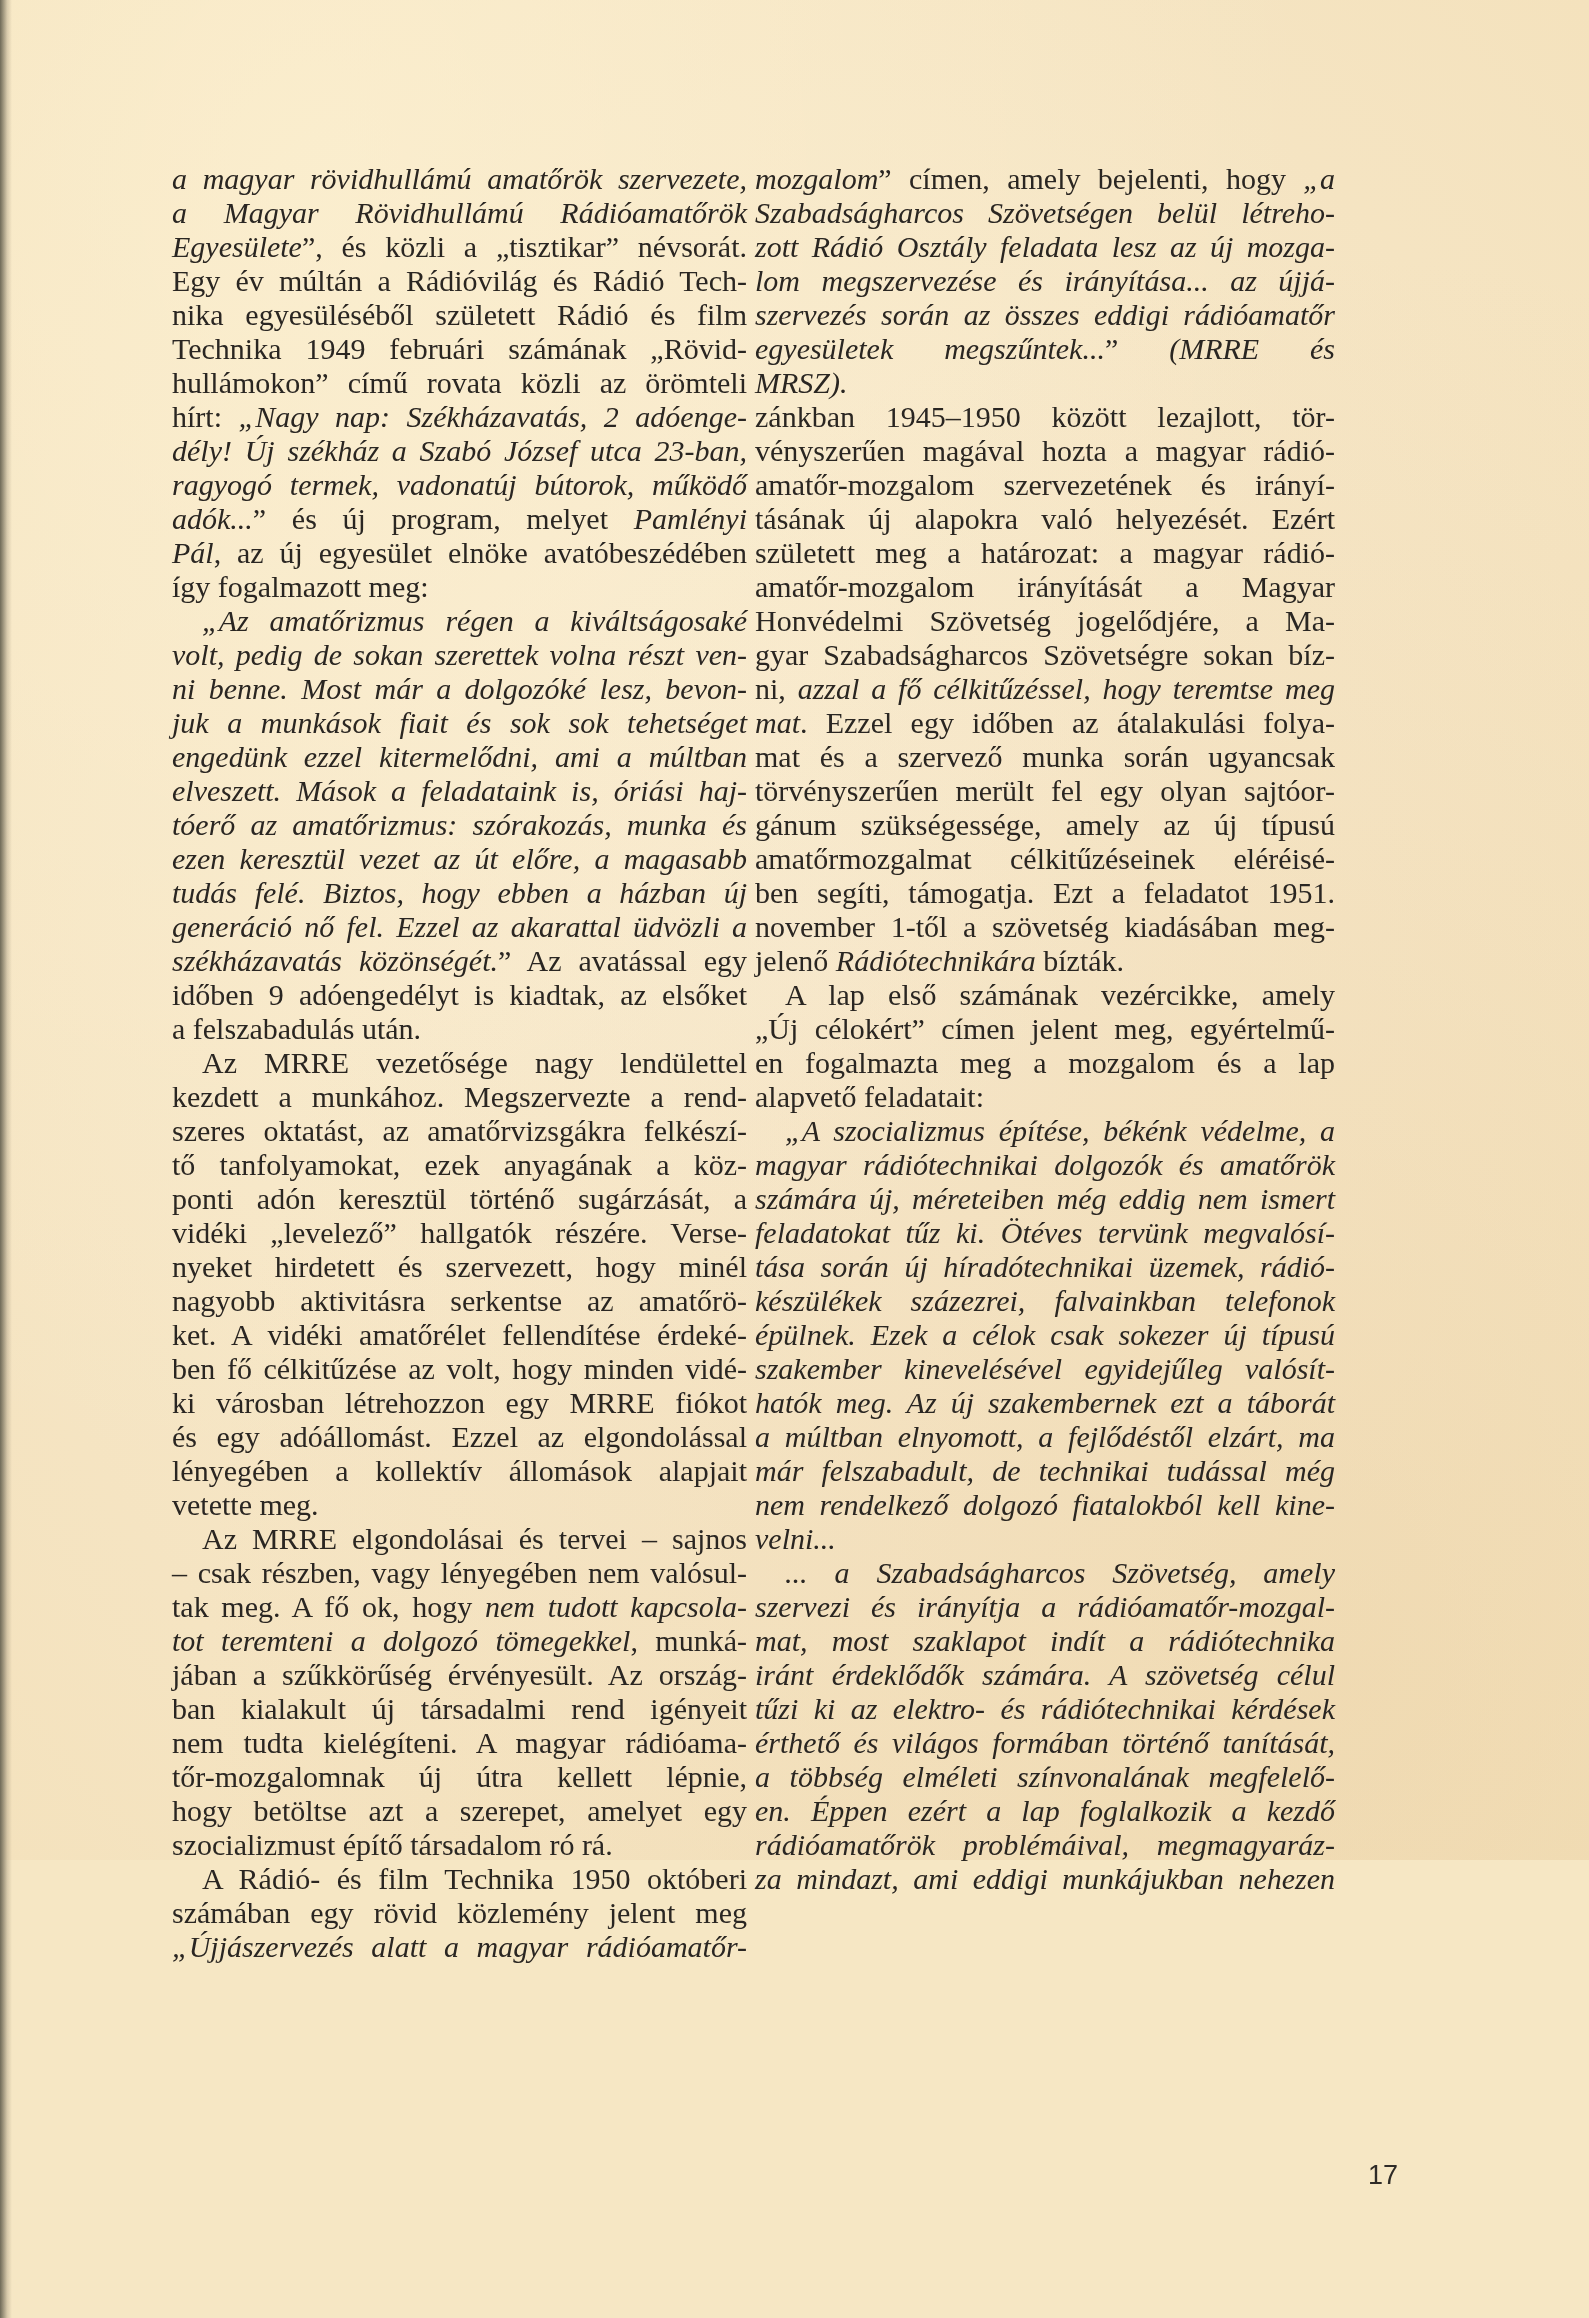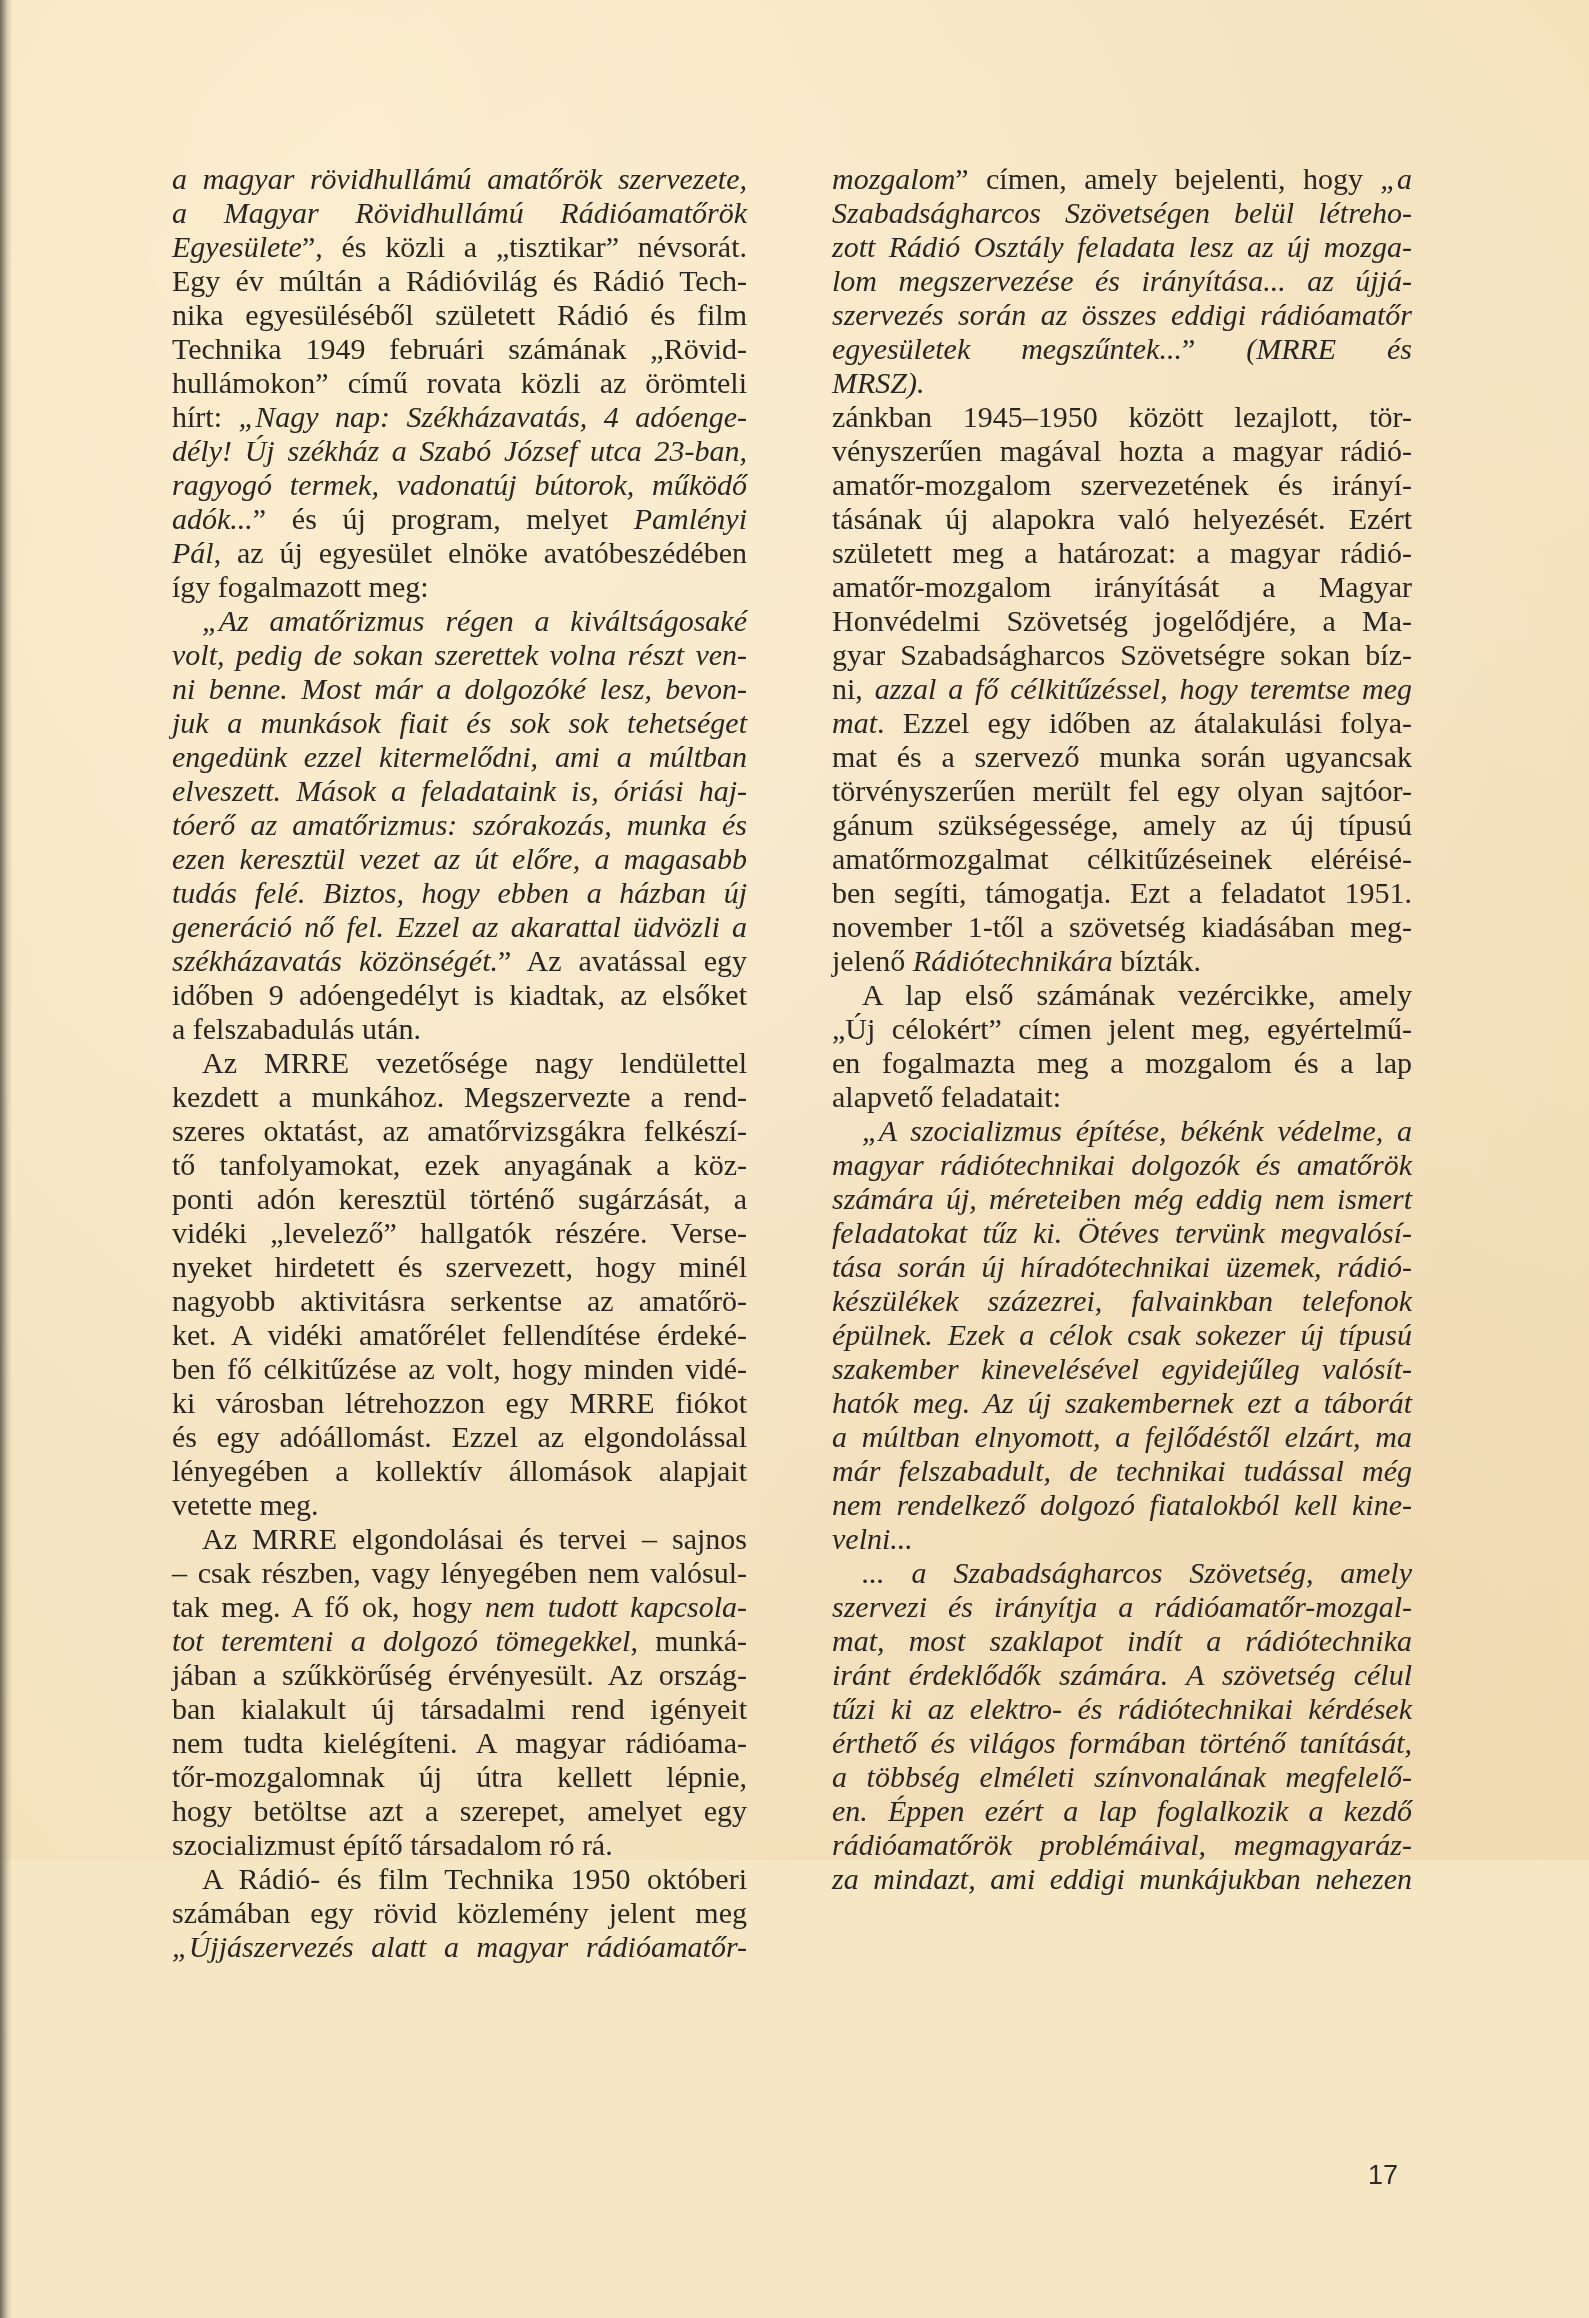--- a/index.html
+++ b/index.html
@@ -19,21 +19,21 @@
   }
   .spine-shadow {
     position: absolute; left: 0; top: 0; width: 11.6px; height: 2319px;
     background: linear-gradient(to right, #6f6a58, rgba(120,110,90,0.25) 60%, rgba(0,0,0,0));
   }
   .column {
     position: absolute; top: 162px;
     font-size: 30px; line-height: 34px;
   }
   .col-left  { left: 172px; width: 575px; }
-  .col-right { left: 832px; width: 580px; }
+  .col-right { left: 755px; width: 580px; }
   .line {
     display: block; white-space: nowrap;
     text-align: justify; text-align-last: justify;
     height: 34px;
   }
   .line.last { text-align-last: left; }
   .line.indent { padding-left: 30px; }
   .it { font-style: italic; }
   .page-number {
     position: absolute; left: 1368px; top: 2160px;
@@ -48,21 +48,21 @@
   <div class="spine-shadow"></div>
 
   <div class="column col-left">
       <span class="line"><span class="it">a magyar rövidhullámú amatőrök szervezete,</span></span>
       <span class="line"><span class="it">a Magyar Rövidhullámú Rádióamatőrök</span></span>
       <span class="line"><span class="it">Egyesülete</span><span>”, és közli a „tisztikar” névsorát.</span></span>
       <span class="line"><span>Egy év múltán a Rádióvilág és Rádió Tech-</span></span>
       <span class="line"><span>nika egyesüléséből született Rádió és film</span></span>
       <span class="line"><span>Technika 1949 februári számának „Rövid-</span></span>
       <span class="line"><span>hullámokon” című rovata közli az örömteli</span></span>
-      <span class="line"><span>hírt: </span><span class="it">„Nagy nap: Székházavatás, 4 adóenge-</span></span>
+      <span class="line"><span>hírt: </span><span class="it">„Nagy nap: Székházavatás, 2 adóenge-</span></span>
       <span class="line"><span class="it">dély! Új székház a Szabó József utca 23-ban,</span></span>
       <span class="line"><span class="it">ragyogó termek, vadonatúj bútorok, működő</span></span>
       <span class="line"><span class="it">adók...</span><span>” és új program, melyet </span><span class="it">Pamlényi</span></span>
       <span class="line"><span class="it">Pál</span><span>, az új egyesület elnöke avatóbeszédében</span></span>
       <span class="line last"><span>így fogalmazott meg:</span></span>
       <span class="line indent"><span class="it">„Az amatőrizmus régen a kiváltságosaké</span></span>
       <span class="line"><span class="it">volt, pedig de sokan szerettek volna részt ven-</span></span>
       <span class="line"><span class="it">ni benne. Most már a dolgozóké lesz, bevon-</span></span>
       <span class="line"><span class="it">juk a munkások fiait és sok sok tehetséget</span></span>
       <span class="line"><span class="it">engedünk ezzel kitermelődni, ami a múltban</span></span>

